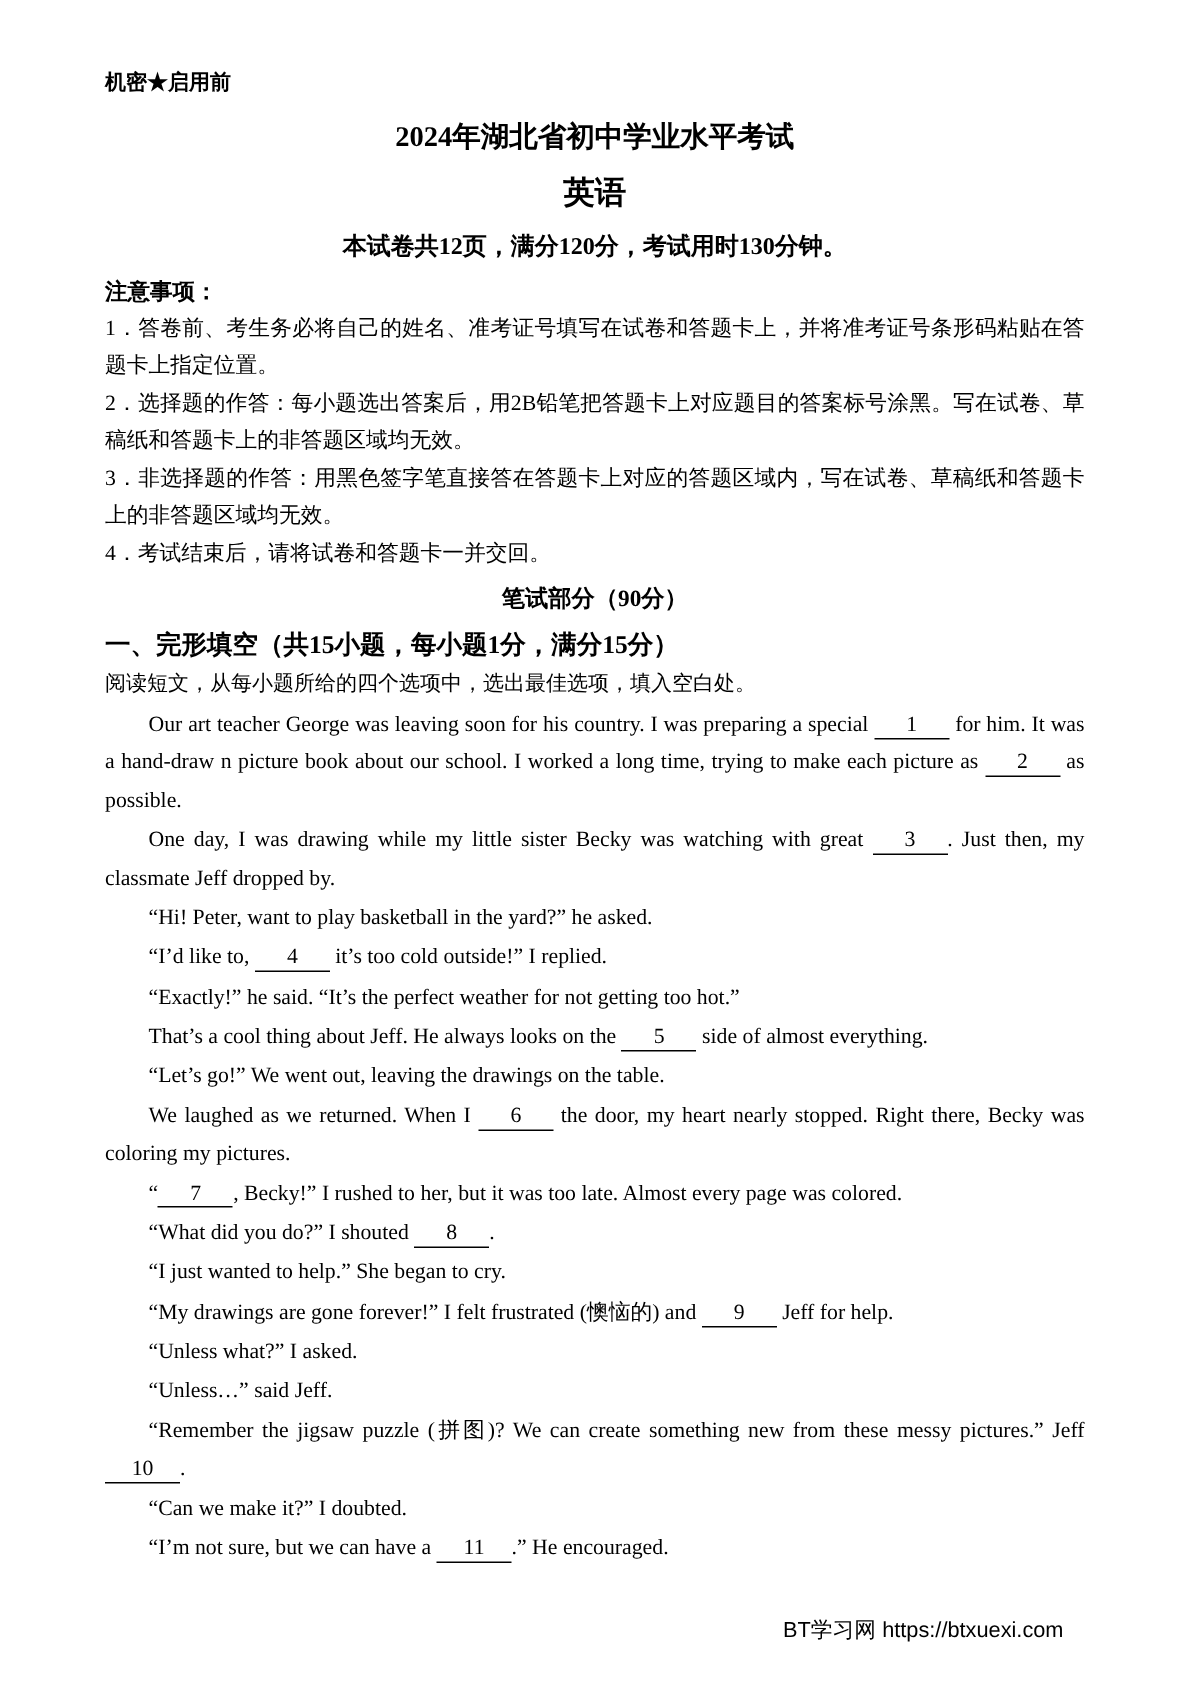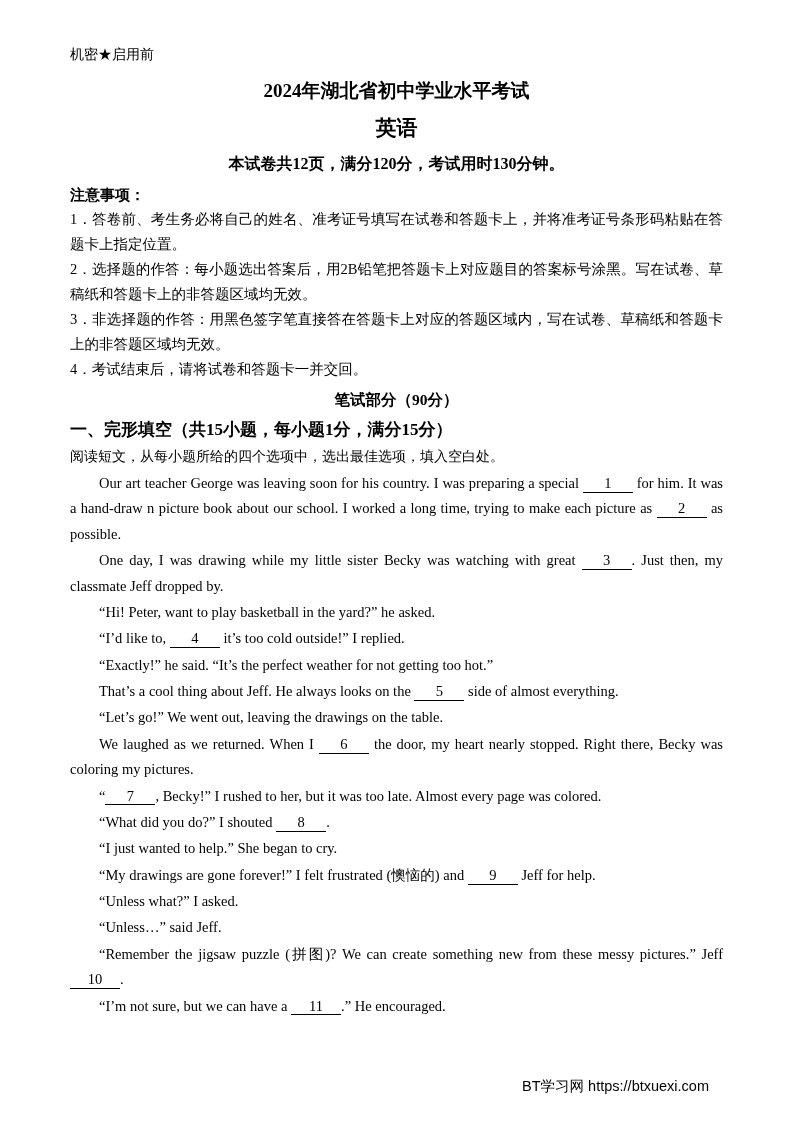--- a/index.html
+++ b/index.html
@@ -10,21 +10,21 @@
     color: #000000;
     font-family: "Liberation Serif", "DejaVu Serif", serif;
     position: relative;
     overflow: hidden;
   }
   .page {
     padding: 46px 70px 0 70px;
     box-sizing: border-box;
   }
   .confidential {
-    font-weight: normal;
+    font-weight: bold;
     font-size: 14px;
   }
   .exam-title {
     text-align: center;
     font-weight: bold;
     font-size: 19px;
     margin-top: 14px;
   }
   .subject-title {
     text-align: center;
@@ -129,18 +129,19 @@
     <p class="para indent">That’s a cool thing about Jeff. He always looks on the <span class="blank">5</span> side of almost everything.</p>
     <p class="para indent">“Let’s go!” We went out, leaving the drawings on the table.</p>
     <p class="para indent">We laughed as we returned. When I <span class="blank">6</span> the door, my heart nearly stopped. Right there, Becky was coloring my pictures.</p>
     <p class="para indent">“<span class="blank">7</span>, Becky!” I rushed to her, but it was too late. Almost every page was colored.</p>
     <p class="para indent">“What did you do?” I shouted <span class="blank">8</span>.</p>
     <p class="para indent">“I just wanted to help.” She began to cry.</p>
     <p class="para indent">“My drawings are gone forever!” I felt frustrated (懊恼的) and <span class="blank">9</span> Jeff for help.</p>
     <p class="para indent">“Unless what?” I asked.</p>
     <p class="para indent">“Unless…” said Jeff.</p>
     <p class="para indent">“Remember the jigsaw puzzle (拼图)? We can create something new from these messy pictures.” Jeff <span class="blank">10</span>.</p>
+    <p class="para indent">“Can we make it?” I doubted.</p>
     <p class="para indent">“I’m not sure, but we can have a <span class="blank">11</span>.” He encouraged.</p>
   </div>
 
 </div>
 
 <div class="footer">BT学习网 https://btxuexi.com</div>
 
 </body></html>

